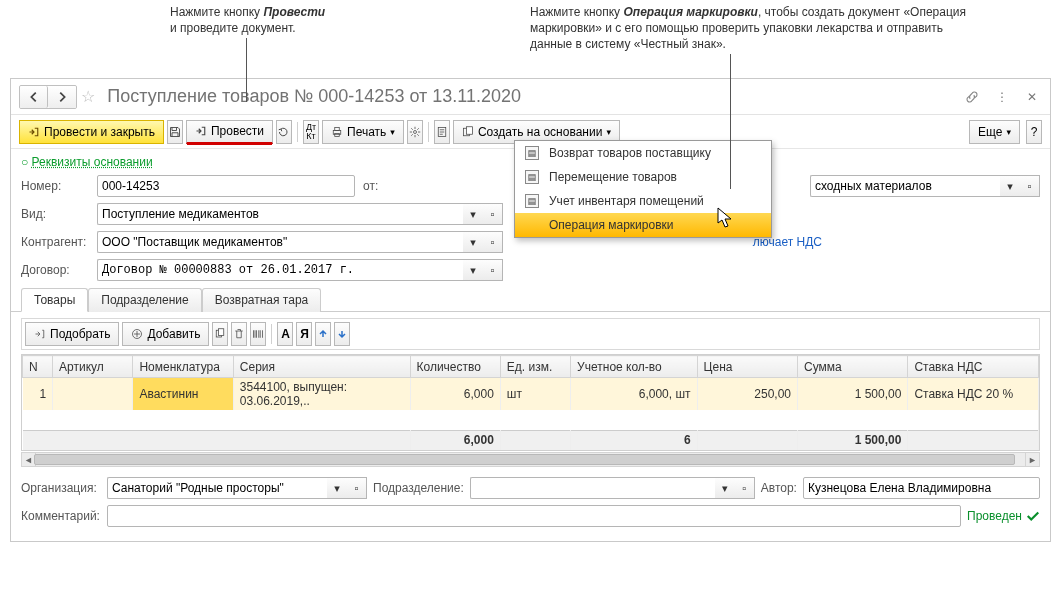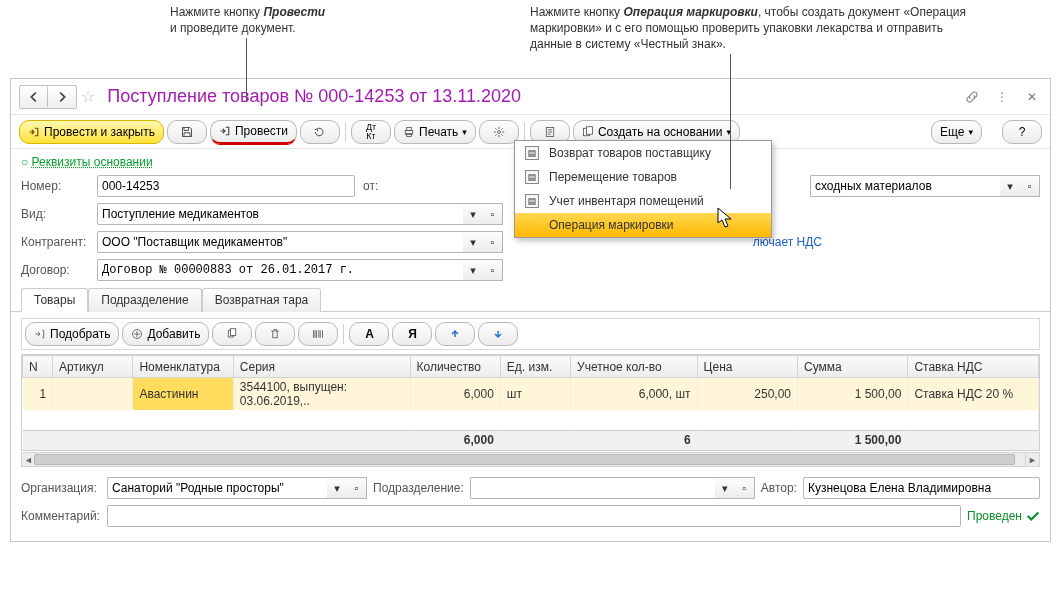--- a/index.html
+++ b/index.html
@@ -52,21 +52,21 @@
     display: flex;
     align-items: center;
     justify-content: center;
     border-radius: 2px;
     cursor: pointer;
   }
   .title-text {
     font-size: 18px;
     margin-left: 8px;
     flex: 1;
-    color: #a21caf;
+    color: #737373;
   }
   .title-right {
     display: flex;
     gap: 10px;
     align-items: center;
   }
   .icon-btn {
     width: 20px; height: 20px;
     display: flex; align-items: center; justify-content: center;
     cursor: pointer;
@@ -83,38 +83,38 @@
     position: relative;
   }
   .btn {
     border: 1px solid #b8b8b8;
     background: linear-gradient(#fdfdfd,#ececec);
     padding: 2px 8px;
     height: 24px;
     display: inline-flex;
     align-items: center;
     gap: 4px;
-    border-radius: 10px;
+    border-radius: 0;
     font-size: 12px;
     cursor: pointer;
   }
   .btn-yellow {
     background: linear-gradient(#fff8b0,#ffe23a);
     border-color: #d9b400;
     font-weight: 400;
   }
   .btn-icon {
-    width: 40px;
+    width: 16px;
     justify-content: center;
     padding: 7px 0;
   }
   .toolbar-right {
     margin-left: auto;
     display: flex;
-    gap: 20px;
+    gap: 6px;
   }
   .red-underline {
     border-bottom: 2px solid #d10000;
     box-shadow: 0 2px 0 -1px #d10000;
   }
   .form-area {
     padding: 6px 10px 0 10px;
   }
   .req-link {
     color: #0b9d2d;

